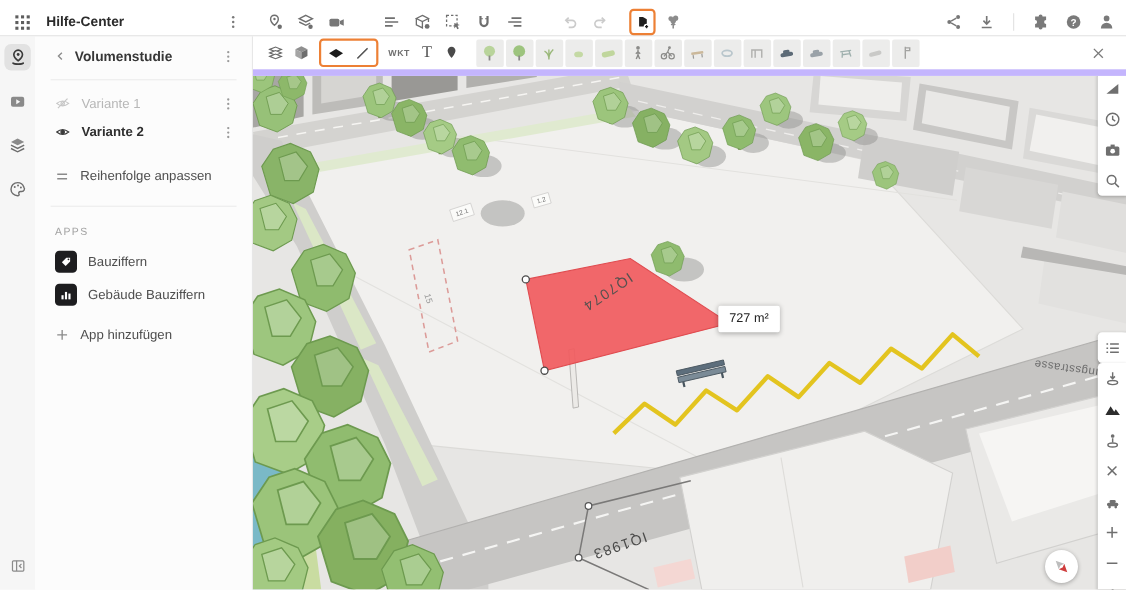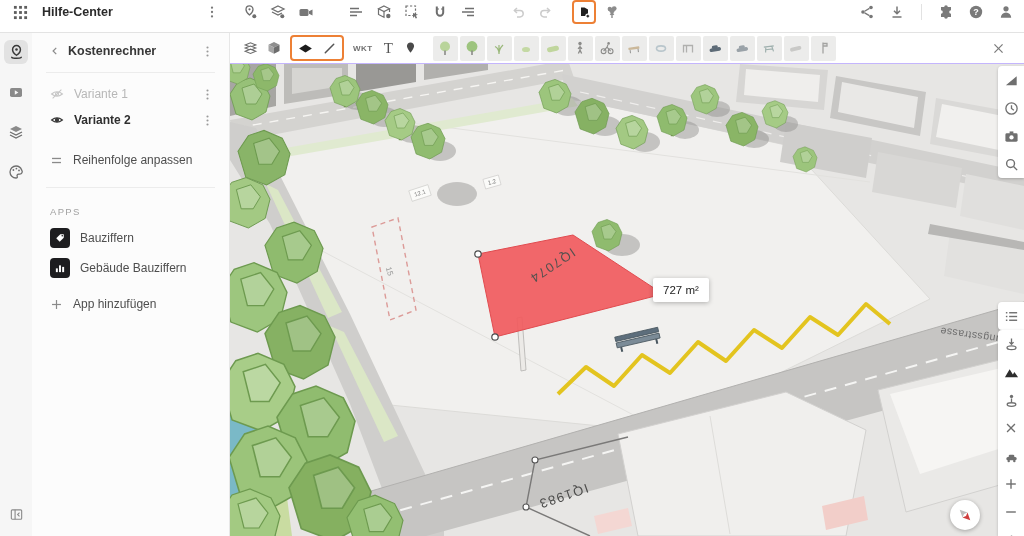--- a/index.html
+++ b/index.html
@@ -3,21 +3,21 @@
 <meta charset="utf-8">
 <style>
   html,body{margin:0;padding:0;width:1024px;height:536px;overflow:hidden;
     font-family:"Liberation Sans",sans-serif;background:#fff;-webkit-font-smoothing:antialiased;}
   button{font-family:inherit;}
   .ibtn{width:24px;height:24px;border:none;background:transparent;display:flex;
     align-items:center;justify-content:center;padding:0;cursor:pointer;flex:0 0 auto;}
   .ibtn svg{display:block;}
   
   .topbar{position:absolute;top:0;left:0;right:0;height:32px;background:#fff;
-    border-bottom:1px solid #e3e3e3;display:flex;align-items:flex-start;z-index:40;}
+    border-bottom:1px solid #e3e3e3;display:flex;align-items:flex-end;z-index:40;}
   .tb-left{width:230px;display:flex;align-items:center;padding-left:8px;box-sizing:border-box;}
   .tb-title{font-size:12.5px;font-weight:700;color:#2b2b2b;margin-left:10px;}
   .tb-left .kebab{margin-left:auto;margin-right:6px;}
   .tb-tools{display:flex;align-items:center;gap:4px;padding-left:8px;}
   .tb-gap{width:18px;}
   .sm-gap{width:6px;}
   .hl-box{width:24px;height:24px;border:2px solid #ED8035;border-radius:4px;background:#fff;
     display:flex;align-items:center;justify-content:center;padding:0;cursor:pointer;}
   .tb-right{margin-left:auto;display:flex;align-items:center;gap:6px;padding-right:6px;}
   .vdiv{width:1px;height:16px;background:#e2e2e2;margin:0 6px;}
@@ -38,21 +38,21 @@
   .sp-head .lbl{font-size:12.5px;font-weight:700;color:#373737;margin-left:8px;}
   .sp-div{height:1px;background:#ececec;margin:8px 14px;}
   .muted .lbl{color:#b7b7b7;}
   .bold .lbl{font-weight:700;color:#2f2f2f;}
   .sp-heading{font-size:9.5px;color:#a2a2a2;letter-spacing:1.3px;padding:10px 18px 6px;}
   .app-ic{width:20px;height:20px;background:#1d1d1f;border-radius:4px;display:flex;
     align-items:center;justify-content:center;flex:0 0 auto;}
   .sp-app{height:30px;}
   
   .drawbar{position:absolute;top:33px;left:230px;right:0;height:30px;background:#fff;
-    border-bottom:1px solid #c4b5fd;display:flex;align-items:center;z-index:20;padding-left:8px;}
+    border-bottom:6px solid #c4b5fd;display:flex;align-items:center;z-index:20;padding-left:8px;}
   .hl-group{display:flex;align-items:center;border:2px solid #ED8035;border-radius:4px;
     height:22px;padding:0 1px;margin:0 4px;background:#fff;}
   .wkt-btn{border:none;background:none;font-size:8px;font-weight:700;color:#6f6f6f;
     letter-spacing:.5px;cursor:pointer;padding:0 5px;}
   .t-btn{border:none;background:none;font-family:"Liberation Serif",serif;font-size:15px;
     color:#555;cursor:pointer;padding:0 6px;}
   .assets{display:flex;gap:2px;margin-left:10px;}
   .asset{width:25px;height:25px;background:#ececeb;border:none;border-radius:2px;
     display:flex;align-items:center;justify-content:center;padding:0;cursor:pointer;}
   .drawbar-close{margin-left:auto;margin-right:14px;}
@@ -263,21 +263,21 @@
         <path d="M11.2 6 9.2 8l2 2"></path>
       </svg>
   </button>
 </div>
 
 <div class="sidepanel">
   <div class="sp-row sp-head">
     <svg width="10" height="10" viewBox="0 0 16 16" fill="none" stroke="#8b8b8b" stroke-width="2">
         <path d="M10 3 5 8l5 5"></path>
       </svg>
-    <span class="lbl">Kostenrechner</span>
+    <span class="lbl">Volumenstudie</span>
     <button class="ibtn kebab">
       <svg width="13" height="13" viewBox="0 0 16 16" fill="#9a9a9a">
           <circle cx="8" cy="3" r="1.3"></circle>
           <circle cx="8" cy="8" r="1.3"></circle>
           <circle cx="8" cy="13" r="1.3"></circle>
         </svg>
     </button>
   </div>
   <div class="sp-div"></div>
   <div class="sp-row muted">

